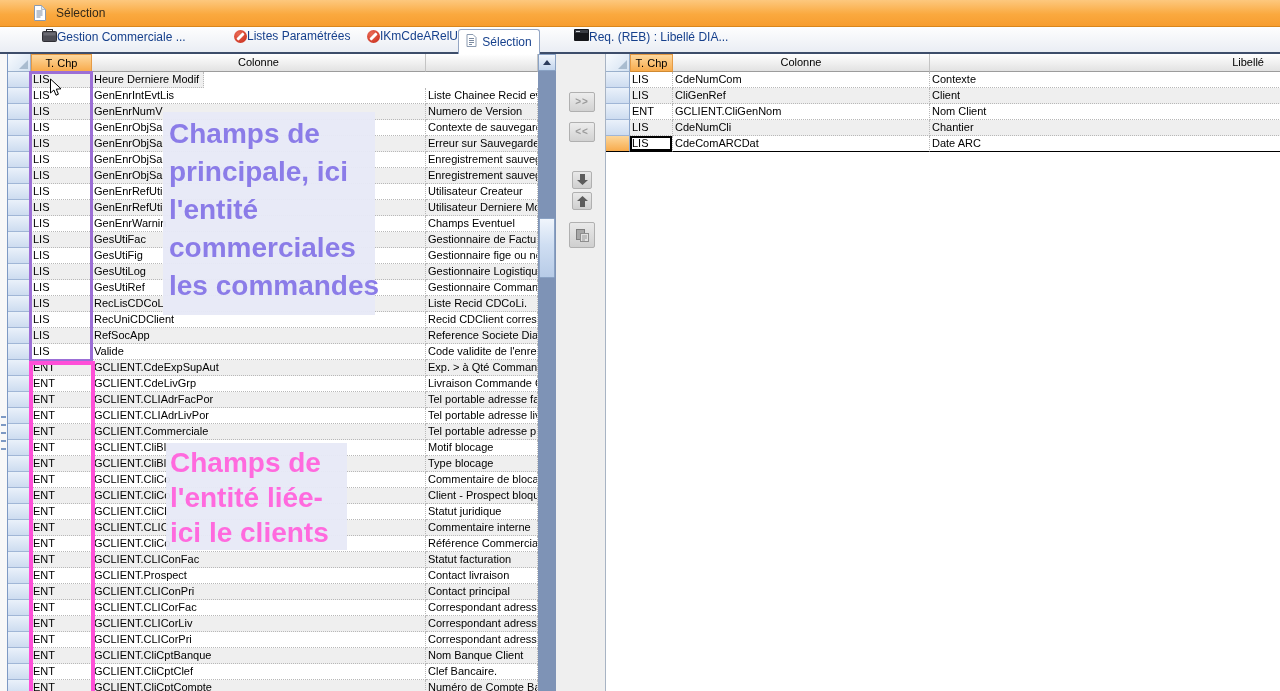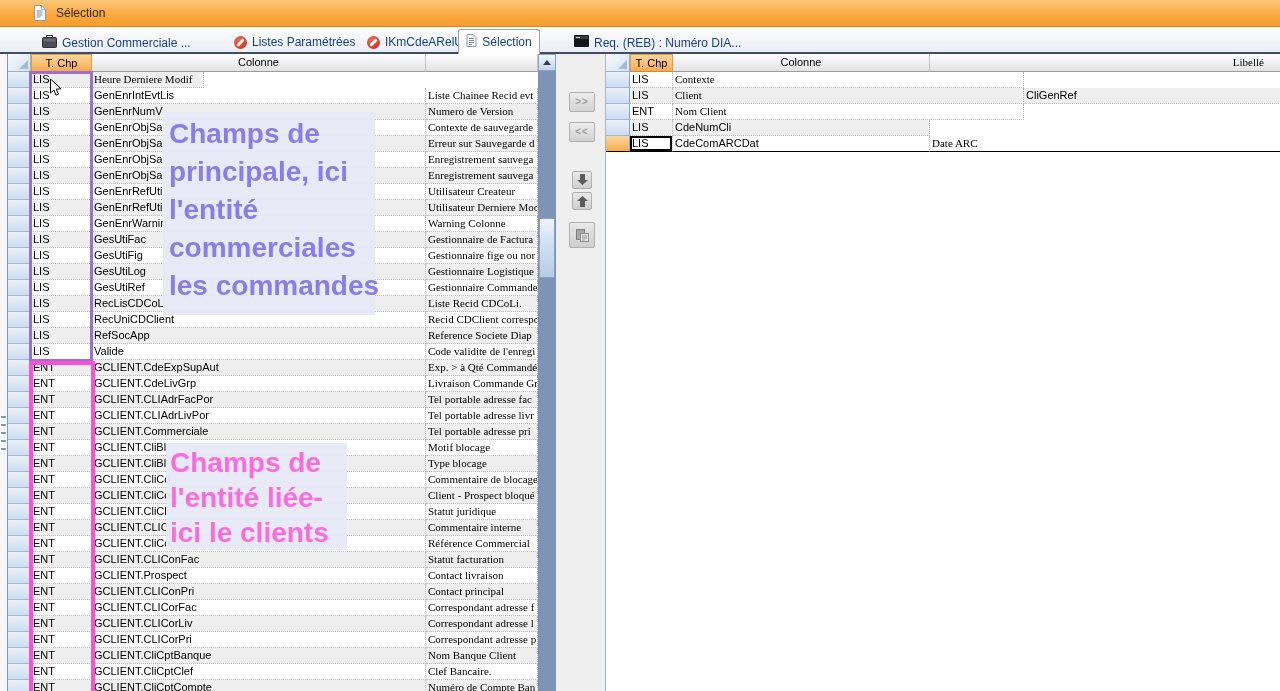--- a/index.html
+++ b/index.html
@@ -10,21 +10,21 @@
   .titlebar{position:absolute;left:0;top:0;width:1280px;height:27px;
     background:linear-gradient(180deg,#fdc87e 0%,#faa93f 55%,#f79d2f 100%);
     border-bottom:1px solid #d9861c;}
   .titlebar .t-icon{position:absolute;left:33px;top:5px;}
   .titlebar .t-text{position:absolute;left:56px;top:6px;font-size:12px;color:#33291a;}
 
   
   .tabbar{position:absolute;left:0;top:27px;width:1280px;height:27px;
     background:linear-gradient(180deg,#fefefe,#e8ecf3);}
   .tab-underline{position:absolute;left:0;bottom:0;width:100%;height:2px;background:#3d4d6a;}
-  .tab{position:absolute;top:8px;display:flex;align-items:center;gap:5px;
+  .tab{position:absolute;top:2px;display:flex;align-items:center;
     font-size:12px;color:#16408c;white-space:nowrap;padding-left:28px;}
   .tab-active{position:absolute;left:458px;top:2px;width:82px;height:25px;z-index:2;
     background:#fff;border:1px solid #94a6c4;border-bottom:none;border-radius:3px 3px 0 0;
     display:flex;align-items:center;justify-content:center;gap:5px;font-size:12px;color:#16408c;}
   .icon-forbidden{width:13px;height:13px;border-radius:50%;
     background:radial-gradient(circle at 35% 30%,#ea6a55,#c62817);position:relative;flex:0 0 13px;}
   .icon-forbidden::after{content:"";position:absolute;left:2px;top:5px;width:9px;height:3px;
     background:#fff;transform:rotate(-45deg);border-radius:1px;}
 
   
@@ -58,26 +58,26 @@
   .grid-row.alt .cell:not(.rowhdr){background:#efefef;}
   .grid-row.selected .cell{border-bottom:1px solid #000;}
   .grid-row.selected .rowhdr{background:linear-gradient(180deg,#fcd79c,#f8ab4c) !important;
     border-bottom:1px solid #000;}
   .focus-cell{box-shadow:inset 0 0 0 2px #000;background:#fff !important;}
 
   
   .L .ch-rowhdr{width:23px;flex:0 0 23px;}
   .L .ch-tchp{width:61px;flex:0 0 61px;}
   .L .ch-col{width:334px;flex:0 0 334px;}
-  .L .ch-lib{width:112px;flex:0 0 112px;font-family:Liberation Serif, serif;}
+  .L .ch-lib{width:112px;flex:0 0 112px;}
   
   .R .ch-rowhdr{width:24px;flex:0 0 24px;}
   .R .ch-tchp{width:43px;flex:0 0 43px;}
   .R .ch-col{width:257px;flex:0 0 257px;}
-  .R .ch-lib{width:351px;flex:0 0 351px;font-family:Liberation Serif, serif;}
+  .R .ch-lib{width:351px;flex:0 0 351px;}
 
   
   .left-scroll{position:absolute;left:538px;top:0;width:18px;height:637px;background:#7e93b6;}
   .scroll-btn{position:absolute;left:0;top:0;width:18px;height:17px;
     background:linear-gradient(180deg,#f2f7fd,#c2d4ec);border:1px solid #8aa2c4;}
   .scroll-btn::after{content:"";position:absolute;left:4px;top:5px;
     border-left:4px solid transparent;border-right:4px solid transparent;
     border-bottom:5px solid #2c3c5c;}
   .scroll-thumb{position:absolute;left:1px;top:164px;width:16px;height:60px;
     background:linear-gradient(180deg,#f0f5fc 0%,#cfdef2 45%,#b7cbe7 100%);
@@ -146,21 +146,21 @@
     <span>Sélection</span>
   </div>
   <div class="tab" style="left:546px">
     <span>
       <svg width="15" height="12" viewBox="0 0 15 12">
           <rect width="15" height="12" rx="1" fill="#15161a"></rect>
           <rect x="1" y="1" width="13" height="3" fill="#3a3d44"></rect>
           <rect x="2" y="2" width="4" height="1" fill="#cfd3d8"></rect>
         </svg>
     </span>
-    <span>Req. (REB) : Numéro DIA...</span>
+    <span>Req. (REB) : Libellé DIA...</span>
   </div>
   <div class="tab-underline"></div>
 </div>
 
 <div class="left-panel L">
   <div class="left-strip">
     <div class="grip-dash" style="top:362px"></div>
     <div class="grip-dash" style="top:370px"></div>
     <div class="grip-dash" style="top:378px"></div>
     <div class="grip-dash" style="top:386px"></div>
@@ -224,21 +224,21 @@
         <div class="grid-row alt">
           <div class="cell ch-rowhdr rowhdr"></div>
           <div class="cell ch-tchp">LIS</div>
           <div class="cell ch-col">GenEnrRefUti</div>
           <div class="cell ch-lib">Utilisateur Derniere Mod</div>
         </div>
         <div class="grid-row">
           <div class="cell ch-rowhdr rowhdr"></div>
           <div class="cell ch-tchp">LIS</div>
           <div class="cell ch-col">GenEnrWarnin</div>
-          <div class="cell ch-lib">Warning Colonne</div>
+          <div class="cell ch-lib">Champs Eventuel</div>
         </div>
         <div class="grid-row alt">
           <div class="cell ch-rowhdr rowhdr"></div>
           <div class="cell ch-tchp">LIS</div>
           <div class="cell ch-col">GesUtiFac</div>
           <div class="cell ch-lib">Gestionnaire de Factura</div>
         </div>
         <div class="grid-row">
           <div class="cell ch-rowhdr rowhdr"></div>
           <div class="cell ch-tchp">LIS</div>
@@ -441,37 +441,40 @@
   <div class="hdr-row">
     <div class="hdr-cell hdr-corner ch-rowhdr"></div>
     <div class="hdr-cell hdr-tchp ch-tchp">T. Chp</div>
     <div class="hdr-cell ch-col">Colonne</div>
     <div class="hdr-cell ch-lib hdr-right">Libellé</div>
   </div>
   <div>
       <div class="grid-row">
         <div class="cell ch-rowhdr rowhdr"></div>
         <div class="cell ch-tchp">LIS</div>
+        <div class="cell ch-col">CdeNumCom</div>
         <div class="cell ch-lib">Contexte</div>
       </div>
       <div class="grid-row alt">
         <div class="cell ch-rowhdr rowhdr"></div>
         <div class="cell ch-tchp">LIS</div>
+        <div class="cell ch-col">CliGenRef</div>
         <div class="cell ch-lib">Client</div>
-        <div class="cell ch-col">CliGenRef</div>
       </div>
       <div class="grid-row">
         <div class="cell ch-rowhdr rowhdr"></div>
         <div class="cell ch-tchp">ENT</div>
+        <div class="cell ch-col">GCLIENT.CliGenNom</div>
         <div class="cell ch-lib">Nom Client</div>
       </div>
       <div class="grid-row alt">
         <div class="cell ch-rowhdr rowhdr"></div>
         <div class="cell ch-tchp">LIS</div>
         <div class="cell ch-col">CdeNumCli</div>
+        <div class="cell ch-lib">Chantier</div>
       </div>
       <div class="grid-row selected">
         <div class="cell ch-rowhdr rowhdr"></div>
         <div class="cell ch-tchp focus-cell">LIS</div>
         <div class="cell ch-col">CdeComARCDat</div>
         <div class="cell ch-lib">Date ARC</div>
       </div>
     </div>
 </div>
 

